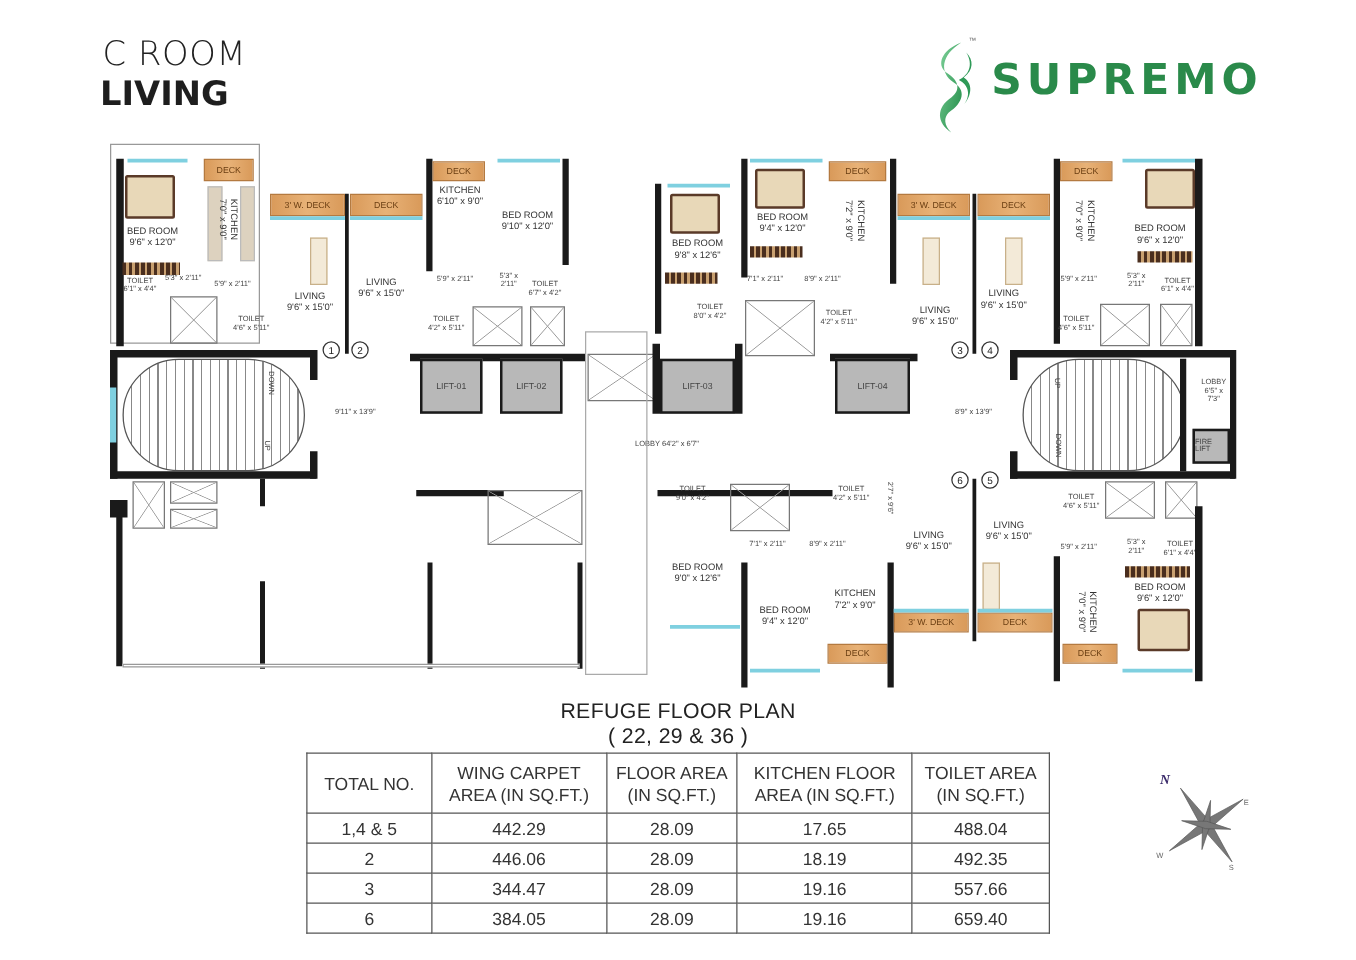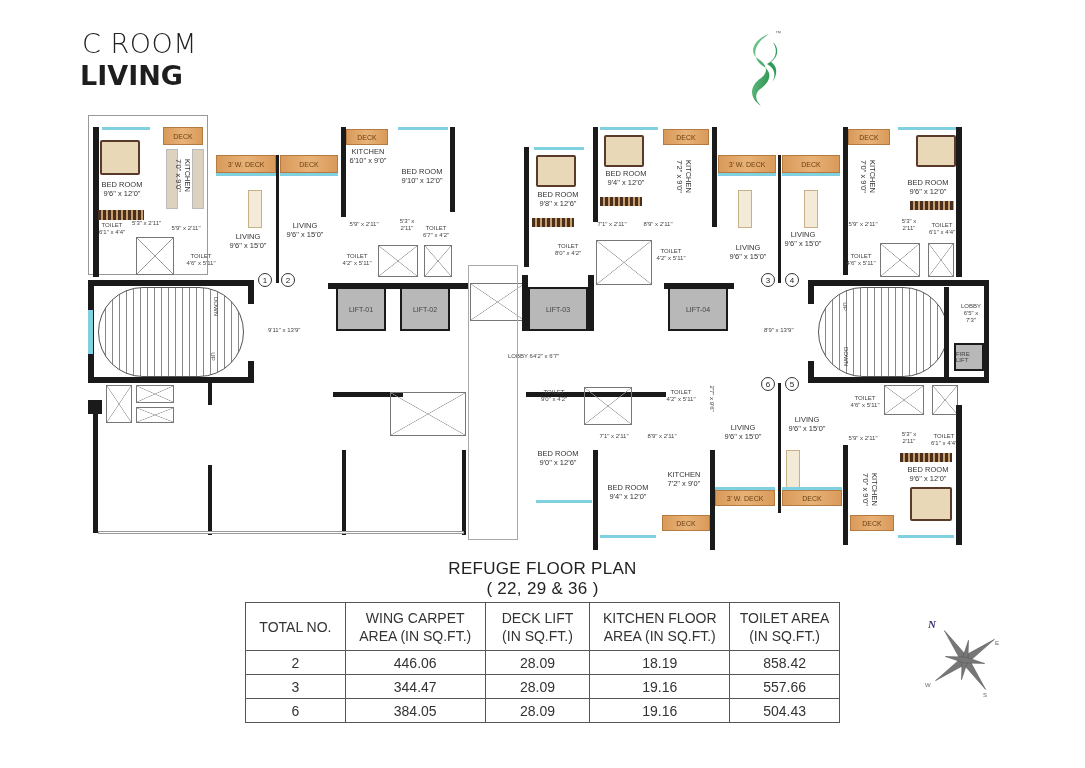--- a/index.html
+++ b/index.html
@@ -42,20 +42,21 @@
     <defs>
         <linearGradient id="lg" x1="0" y1="0" x2="1" y2="1">
           <stop offset="0" stop-color="#7ed19a"></stop>
           <stop offset="1" stop-color="#1f8a45"></stop>
         </linearGradient>
       </defs>
     <path d="M24 4 C8 14, 6 28, 18 36 C28 42, 26 52, 14 60 C10 64, 10 70, 16 76 C4 68, 4 56, 16 48 C24 42, 22 34, 12 28 C4 22, 8 10, 24 4 Z" fill="url(#lg)"></path>
     <path d="M28 12 C34 22, 30 30, 22 34 C30 38, 32 46, 26 54 C34 44, 32 36, 26 32 C34 26, 34 18, 28 12 Z" fill="#2f9a58"></path>
   </svg>
   <span style="position:absolute;left:30px;top:0;font-size:6px;color:#666">™</span>
+  <div class="logo-text">SUPREMO</div>
 </div>
 
 <div class="abs plan">
 
   <div class="thin" style="left:0;top:0;width:120px;height:160px;border-color:#999;"></div>
 
   <div class="wall" style="left:5px;top:12px;width:6px;height:150px;"></div>
   <div class="glass" style="left:14px;top:12px;width:48px;height:3px;"></div>
   <div class="bed" style="left:12px;top:25px;width:40px;height:35px;"></div>
   <div class="ward" style="left:10px;top:95px;width:46px;height:10px;"></div>
@@ -335,54 +336,61 @@
 
 <table class="area">
   <thead>
     <tr>
       <th style="width:100px"><span>TOTAL NO.</span></th>
       <th style="width:140px">
           <div>WING CARPET</div>
           <div>AREA (IN SQ.FT.)</div>
         </th>
       <th style="width:105px">
-          <div>DECK LIFT</div>
+          <div>FLOOR AREA</div>
           <div>(IN SQ.FT.)</div>
         </th>
       <th style="width:140px">
           <div>KITCHEN FLOOR</div>
           <div>AREA (IN SQ.FT.)</div>
         </th>
       <th style="width:110px">
           <div>TOILET AREA</div>
           <div>(IN SQ.FT.)</div>
         </th>
     </tr>
   </thead>
   <tbody>
     <tr>
+      <td>1,4 &amp; 5</td>
+      <td>442.29</td>
+      <td>28.09</td>
+      <td>17.65</td>
+      <td>488.04</td>
+    </tr>
+    <tr>
       <td>2</td>
       <td>446.06</td>
       <td>28.09</td>
       <td>18.19</td>
-      <td>858.42</td>
+      <td>492.35</td>
     </tr>
     <tr>
       <td>3</td>
       <td>344.47</td>
       <td>28.09</td>
       <td>19.16</td>
       <td>557.66</td>
     </tr>
     <tr>
       <td>6</td>
       <td>384.05</td>
       <td>28.09</td>
       <td>19.16</td>
-      <td>504.43</td>
+      <td>659.40</td>
     </tr>
   </tbody>
 </table>
 
 <div class="abs compass">
   <svg width="80" height="80" viewBox="0 0 80 80">
     <g transform="translate(40,40) rotate(-35)" fill="#777" stroke="#555" stroke-width="0.5">
       <polygon points="0,-36 4,0 0,36 -4,0"></polygon>
       <polygon points="-36,0 0,-4 36,0 0,4"></polygon>
       <g transform="rotate(45)">

